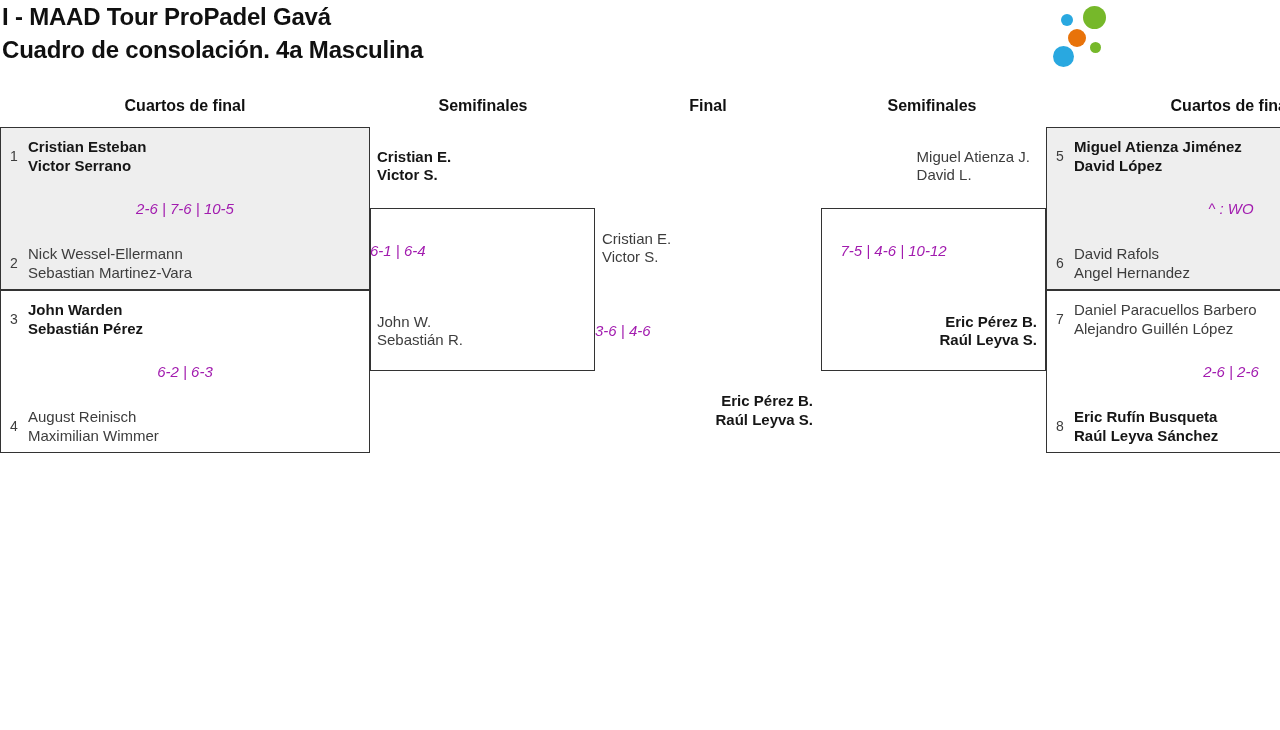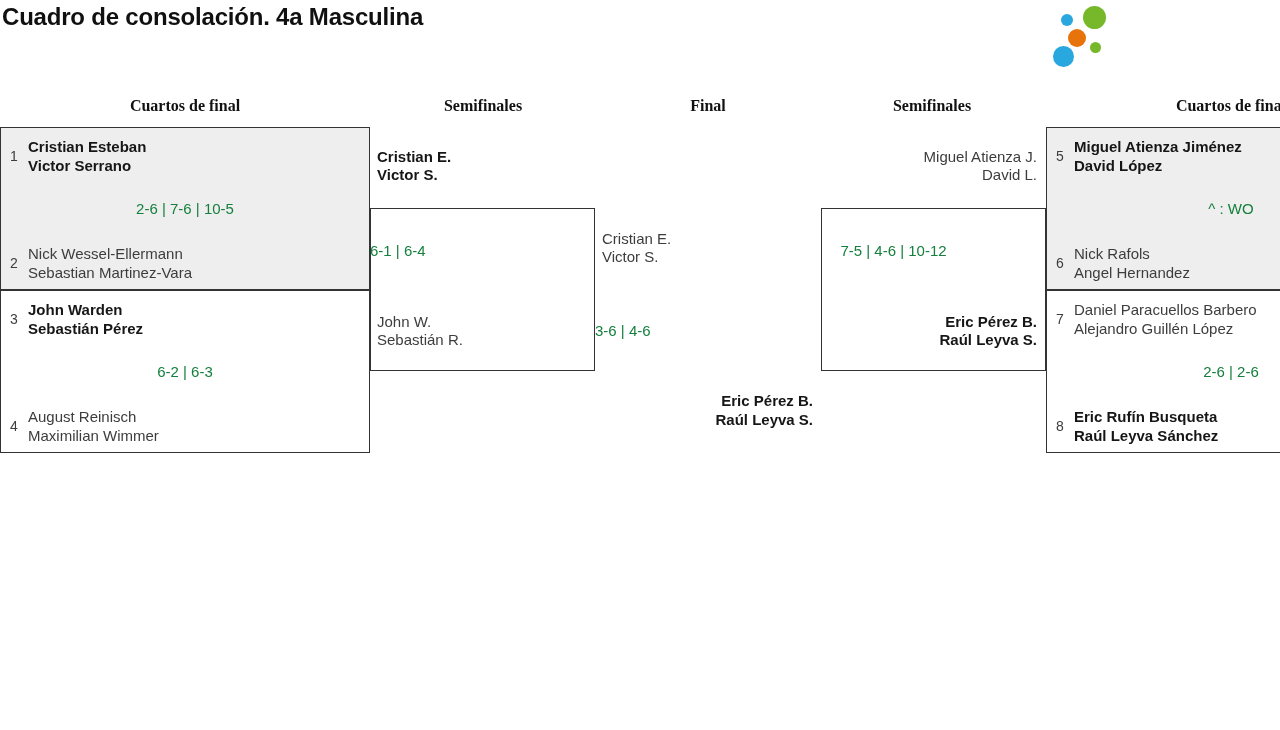--- a/index.html
+++ b/index.html
@@ -20,21 +20,21 @@
   .dot-blue-sm   { left:11px; top:10px; width:12px; height:12px; background:#29a8e0; }
   .dot-green-lg  { left:33px; top:2px;  width:23px; height:23px; background:#76b82a; }
   .dot-orange    { left:18px; top:25px; width:18px; height:18px; background:#e8730a; }
   .dot-green-sm  { left:40px; top:38px; width:11px; height:11px; background:#76b82a; }
   .dot-blue-lg   { left:3px;  top:42px; width:21px; height:21px; background:#29a8e0; }
   .logo-text { position:absolute; left:66px; top:6px; font-size:47px; line-height:53px;
                font-weight:bold; color:#76b82a; letter-spacing:-2px; }
 
   
   .round-header { position:absolute; top:97px; width:300px; text-align:center;
-                  font-size:16px; font-weight:bold; color:#111; white-space:nowrap;font-family:Liberation Serif, serif; }
+                  font-size:16px; font-weight:bold; color:#111; white-space:nowrap; }
   .rh-1 { left:35px; }  .rh-2 { left:333px; } .rh-3 { left:558px; }
   .rh-4 { left:782px; } .rh-5 { left:1081px; }
 
   
   .match-box { position:absolute; border:1px solid #333; background:#fff; }
   .qf { width:370px; height:163px; }
   .sf { width:225px; height:163px; }
   .shaded { background:#eeeeee; }
   .box-qf-l1 { left:0;      top:127px; }
   .box-qf-l2 { left:0;      top:290px; }
@@ -45,43 +45,44 @@
 
   
   .qf-seed { position:absolute; left:4px; width:18px; text-align:center;
              font-size:14px; color:#3d3d3d; height:38px; line-height:38px; }
   .qf-seed.pos-top { top:9px; } .qf-seed.pos-bottom { top:116px; }
   .team { font-size:15px; line-height:19px; color:#3d3d3d; white-space:nowrap; }
   .team span { display:block; }
   .team.winner { font-weight:bold; color:#161616; }
   .qf-team { position:absolute; left:27px; }
   .qf-team.pos-top { top:9px; } .qf-team.pos-bottom { top:116px; }
-  .score { font-size:15px; line-height:19px; color:#15803d; white-space:nowrap; }
+  .score { font-size:15px; line-height:19px; color:#a21caf; white-space:nowrap;font-style:italic; }
   .qf-score { position:absolute; left:0; right:0; top:71px; text-align:center; }
 
   
   .abs { position:absolute; }
   .sf-l-top    { left:377px; top:148px; line-height:18px; }
   .sf-l-bottom { left:377px; top:313px; line-height:18px; }
   .sf-l-score  { left:370px; width:225px; top:241px; }
-  .sf-r-top    { right:243px; top:148px; text-align:right; line-height:18px; }
+  .sf-r-top    { right:250px; top:148px; line-height:18px; }
   .sf-r-bottom { right:243px; top:313px; text-align:right; line-height:18px; }
   .sf-r-score  { left:781px; width:225px; top:241px; text-align:center; }
 
   
   .final-left  { left:602px; top:230px; line-height:18px; }
   .final-score { left:595px; width:226px; top:321px; text-align:left; }
   .final-right { right:467px; top:391px; text-align:right; line-height:19px; }
 </style>
 </head>
 <body>
 
 <div class="page">
 
   <div class="title">
+    <div>I - MAAD Tour ProPadel Gavá</div>
     <div>Cuadro de consolación. 4a Masculina</div>
   </div>
 
   <div class="logo">
     <span class="dot dot-blue-sm"></span>
     <span class="dot dot-green-lg"></span>
     <span class="dot dot-orange"></span>
     <span class="dot dot-green-sm"></span>
     <span class="dot dot-blue-lg"></span>
   </div>
@@ -154,21 +155,21 @@
 
   <div class="match-box qf shaded box-qf-r1">
     <div class="qf-seed pos-top">5</div>
     <div class="team winner qf-team pos-top">
       <span>Miguel Atienza Jiménez</span>
       <span>David López</span>
     </div>
     <div class="score qf-score">^ : WO</div>
     <div class="qf-seed pos-bottom">6</div>
     <div class="team qf-team pos-bottom">
-      <span>Nick Rafols</span>
+      <span>David Rafols</span>
       <span>Angel Hernandez</span>
     </div>
   </div>
 
   <div class="match-box qf box-qf-r2">
     <div class="qf-seed pos-top">7</div>
     <div class="team qf-team pos-top">
       <span>Daniel Paracuellos Barbero</span>
       <span>Alejandro Guillén López</span>
     </div>

